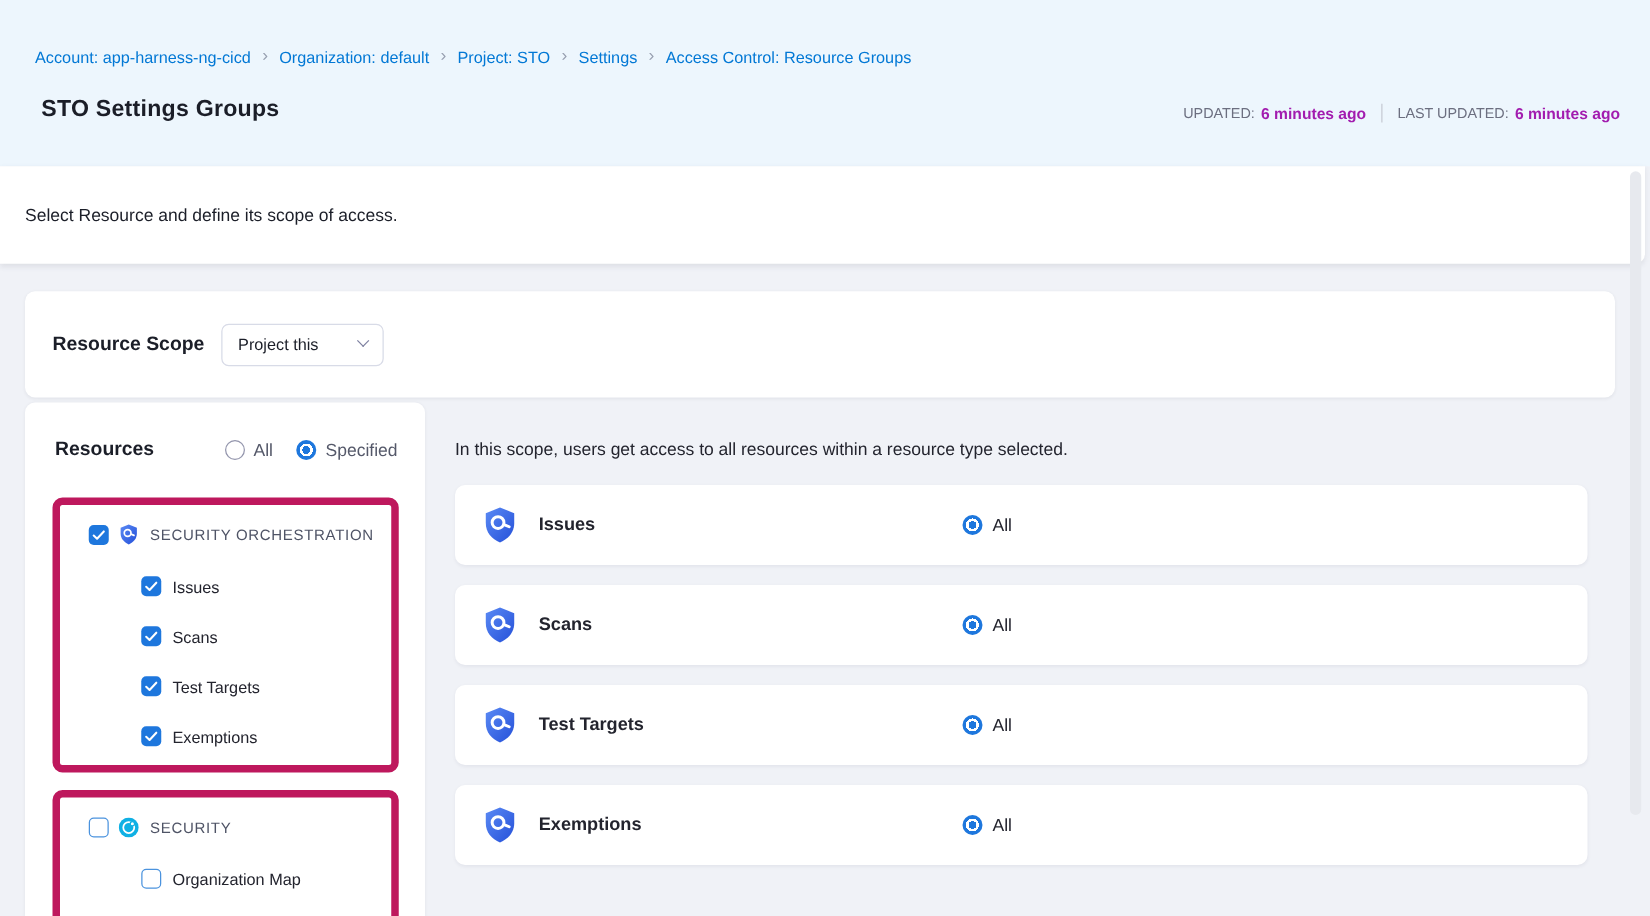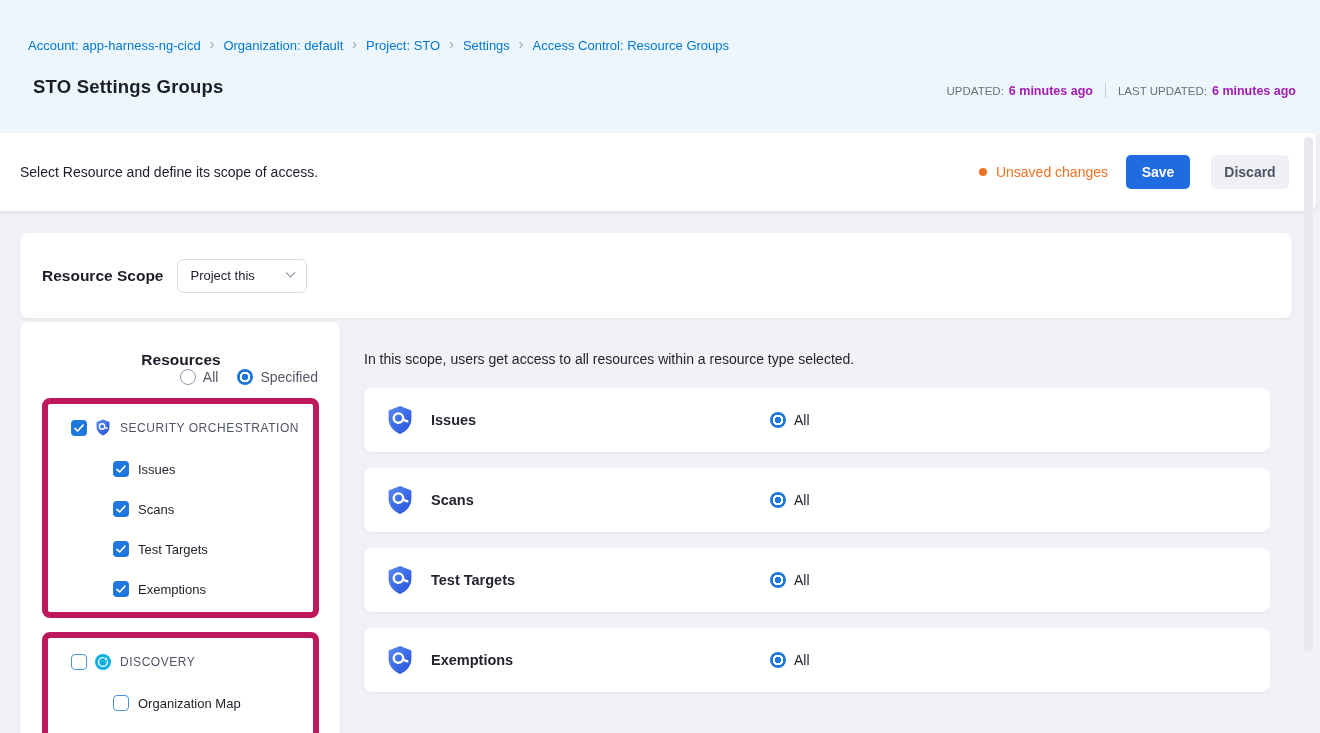--- a/index.html
+++ b/index.html
@@ -40,21 +40,21 @@
   .scope-label { margin-left:22px; font-size:15.5px; font-weight:700; color:#1b1e28; }
   .scope-select { margin-left:14px; width:130px; height:34px; border:1px solid #d8dbe7; border-radius:6px;
                   background:#fff; display:flex; align-items:center; padding:0 12px; font-size:13px;
                   font-weight:500; color:#1b1e28; cursor:pointer; }
   .chev-down { margin-left:auto; width:7px; height:7px; border-right:1.5px solid #7d81a0; border-bottom:1.5px solid #7d81a0;
                transform:rotate(45deg) translate(-2px,-2px); }
 
   
   .resources-panel { position:absolute; top:322px; left:20px; width:320px; height:411px; background:#fff;
                      border-radius:8px 8px 0 0; box-shadow:0 1px 3px rgba(40,41,61,.07); overflow:hidden; }
-  .resources-header { position:absolute; top:29px; left:24px; right:22px; display:flex; align-items:center;flex-direction:column; }
+  .resources-header { position:absolute; top:29px; left:24px; right:22px; display:flex; align-items:center; }
   .resources-title { font-size:15.5px; font-weight:700; color:#1b1e28; }
   .mode-radios { margin-left:auto; display:flex; align-items:center; gap:19px; }
   .mode-option { display:flex; align-items:center; gap:7px; cursor:pointer; }
   .mode-option span.opt-label { font-size:14px; color:#545869; }
   .radio { width:16px; height:16px; border-radius:50%; flex:none; }
   .radio.off { border:1.5px solid #9496ad; background:#fff; }
   .radio.on  { background:radial-gradient(circle at center, #1e77dd 0 3.2px, #ffffff 3.2px 5.2px, #1e77dd 5.2px); }
 
   .group-card { position:absolute; left:22px; width:277px; background:#fff; border:6px solid #be185d; border-radius:8px; }
   .group-card.sto { top:76px; height:220px; }
@@ -114,26 +114,20 @@
     <span class="meta-label">UPDATED:</span>
     <span class="meta-value">6 minutes ago</span>
     <span class="meta-divider"></span>
     <span class="meta-label">LAST UPDATED:</span>
     <span class="meta-value">6 minutes ago</span>
   </div>
 </div>
 
 <div class="toolbar">
   <span class="toolbar-desc">Select Resource and define its scope of access.</span>
-  <div class="toolbar-right">
-    <span class="unsaved-dot"></span>
-    <span class="unsaved-text">Unsaved changes</span>
-    <button class="btn btn-save">Save</button>
-    <button class="btn btn-discard">Discard</button>
-  </div>
 </div>
 
 <div class="scope-card">
   <span class="scope-label">Resource Scope</span>
   <div class="scope-select">
     <span>Project this</span>
     <span class="chev-down"></span>
   </div>
 </div>
 
@@ -205,21 +199,21 @@
   <div class="group-card discovery">
     <div class="group-head">
       <span class="checkbox off"></span>
       <span class="g-icon">
         <svg viewBox="0 0 16 16" width="16" height="16">
           <circle cx="8" cy="8" r="8" fill="#0fb0e4"></circle>
           <circle cx="8" cy="8" r="4.4" fill="none" stroke="#ffffff" stroke-width="1.4"></circle>
           <circle cx="10.9" cy="4.9" r="1.7" fill="#ffffff" stroke="#0fb0e4" stroke-width="1"></circle>
         </svg>
       </span>
-      <span class="group-label">DISCOVERY</span>
+      <span class="group-label">SECURITY</span>
     </div>
     <div class="child-row r1">
       <span class="checkbox off"></span>
       <span class="child-label">Organization Map</span>
     </div>
   </div>
 </div>
 
 <p class="detail-desc">In this scope, users get access to all resources within a resource type selected.</p>
 

